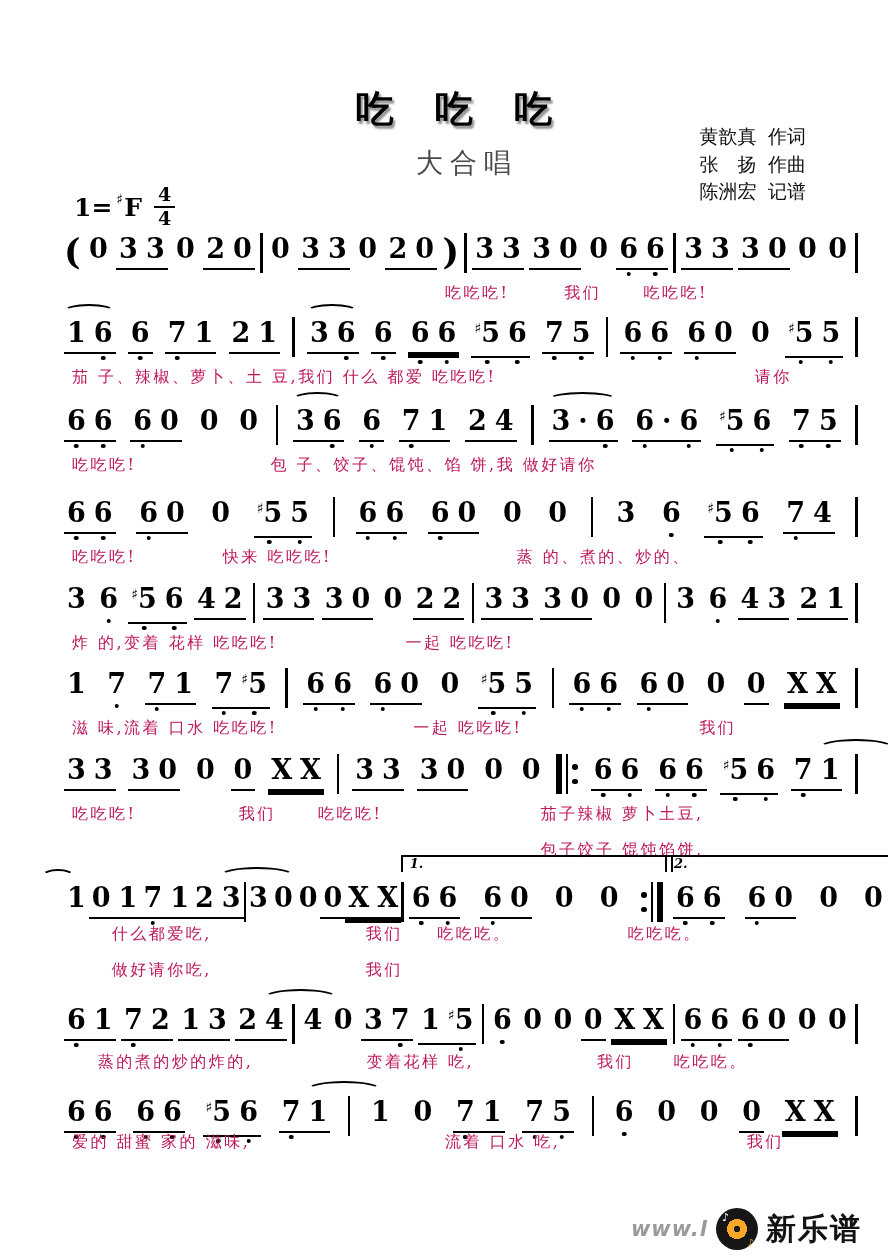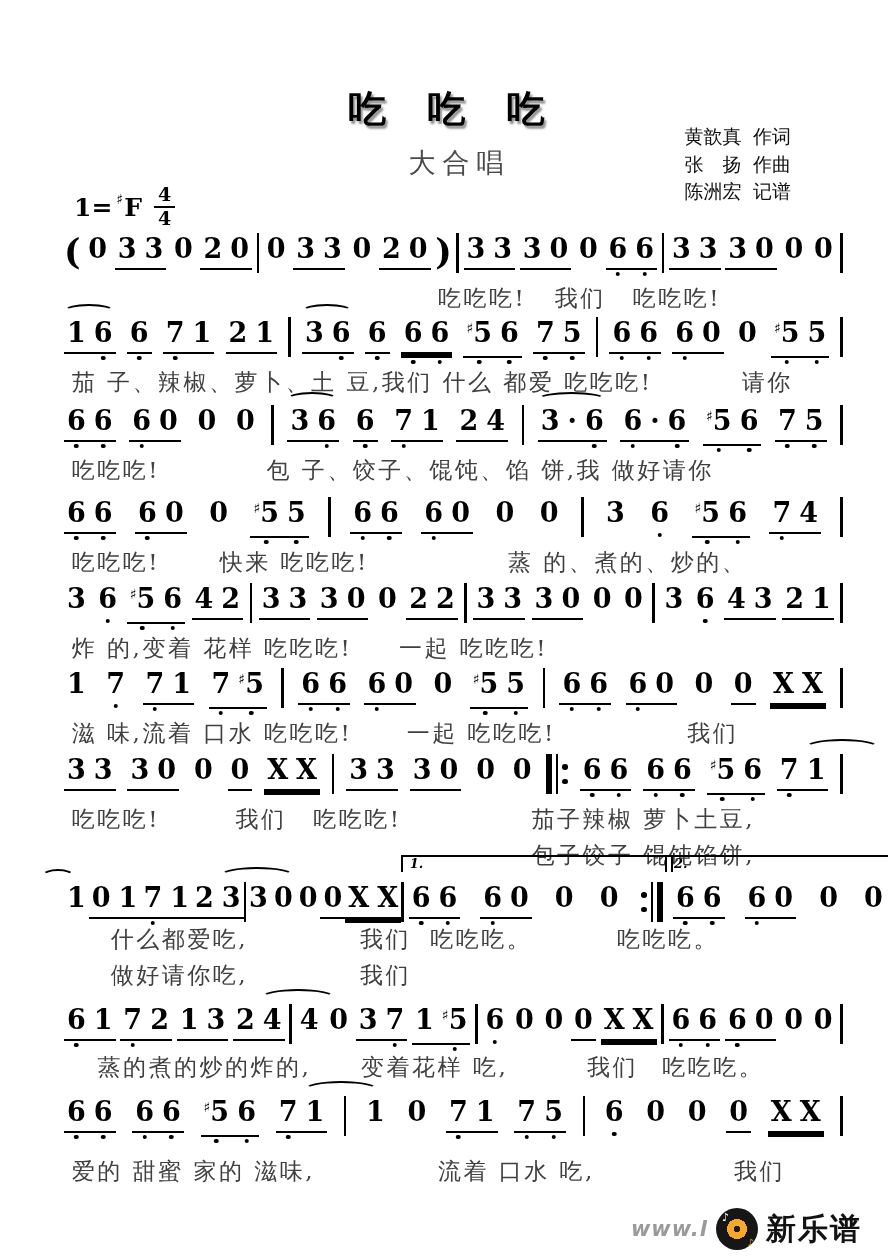--- a/index.html
+++ b/index.html
@@ -1,18 +1,18 @@
 <!DOCTYPE html>
 <html><head>
 <meta charset="utf-8">
 <style>
   html,body{margin:0;padding:0;background:#fff;}
   body{width:888px;height:1256px;position:relative;overflow:hidden;
        font-family:"DejaVu Serif","Liberation Serif",serif;color:#000;}
-  .sheet{padding:84px 45px 0 64px;box-sizing:border-box;}
+  .sheet{padding:84px 30px 0 64px;box-sizing:border-box;}
 
   
   .title{font-size:38px;font-weight:bold;text-align:center;letter-spacing:14px;
          text-shadow:2px 3px 2px rgba(40,40,40,.5);}
   .meta{position:relative;height:96px;margin-top:2px;}
   .subtitle{position:absolute;left:12px;right:0;top:8px;text-align:center;
             font-family:"DejaVu Sans","Liberation Sans",sans-serif;
             font-size:27px;font-weight:200;color:#4a4a4a;letter-spacing:7px;}
   .keysig{position:absolute;left:10px;bottom:4px;font-size:25px;font-weight:bold;
           display:flex;align-items:center;}
@@ -51,22 +51,22 @@
   .rep .thick{width:5.5px;height:40px;background:#000;}
   .rep .thin{width:2.5px;height:40px;background:#000;}
   .rep .dots{display:flex;flex-direction:column;justify-content:center;gap:9px;height:36px;}
   .rep .dots i{width:5.5px;height:5.5px;background:#000;border-radius:50%;}
   .vwrap{position:relative;display:flex;gap:20px;align-items:flex-start;padding:0 5px;}
   .vwrap::before{content:attr(data-label);position:absolute;left:-3px;right:-5px;top:-27px;
       height:17px;border:2px solid #000;border-bottom:none;font-size:13px;
       font-style:italic;font-weight:bold;line-height:14px;padding-left:7px;
       box-sizing:border-box;}
   .lyrics{position:absolute;left:0;right:0;height:30px;pointer-events:none;}
-  .lseg{position:absolute;font-size:23px;white-space:nowrap;letter-spacing:2.5px;
-        font-family:"DejaVu Serif","Liberation Serif",serif;color:#404040;}
+  .lseg{position:absolute;font-size:16px;white-space:nowrap;letter-spacing:2.5px;
+        font-family:"DejaVu Serif","Liberation Serif",serif;color:#be185d;}
 
   
   .footer{position:absolute;right:26px;bottom:6px;display:flex;align-items:center;gap:8px;}
   .www{font-family:"DejaVu Sans","Liberation Sans",sans-serif;font-style:italic;
        font-weight:bold;font-size:21px;color:#9a9a9a;letter-spacing:1px;}
   .disc{width:42px;height:42px;border-radius:50%;flex:0 0 auto;position:relative;
         background:radial-gradient(circle at 50% 50%, #1a1a1a 0 3px, #f7a828 3px 10px, #161616 10px 21px);}
   .disc .n1{position:absolute;color:#fff;font-size:11px;left:6px;top:3px;}
   .disc .n2{position:absolute;color:#f7a828;font-size:10px;right:4px;bottom:2px;}
   .brand{font-family:"DejaVu Sans","Liberation Sans",sans-serif;font-weight:900;
@@ -1012,21 +1012,21 @@
             <span class="nt">0</span>
           </span>
         </span>
         <span class="grp u2">
           <span class="row">
             <span class="nt">X</span>
             <span class="nt">X</span>
           </span>
         </span>
         <div class="bar"></div>
-        <div class="lyrics" style="top: 60px;">
+        <div class="lyrics" style="top: 36px;">
           <span class="lseg" style="left: 1%;">爱的 甜蜜 家的 滋味,</span>
           <span class="lseg" style="left: 48%;">流着 口水 吃,</span>
           <span class="lseg" style="left: 86%;">我们</span>
         </div>
       </div>
     </div>
 
 </div>
 
 <div class="footer">

